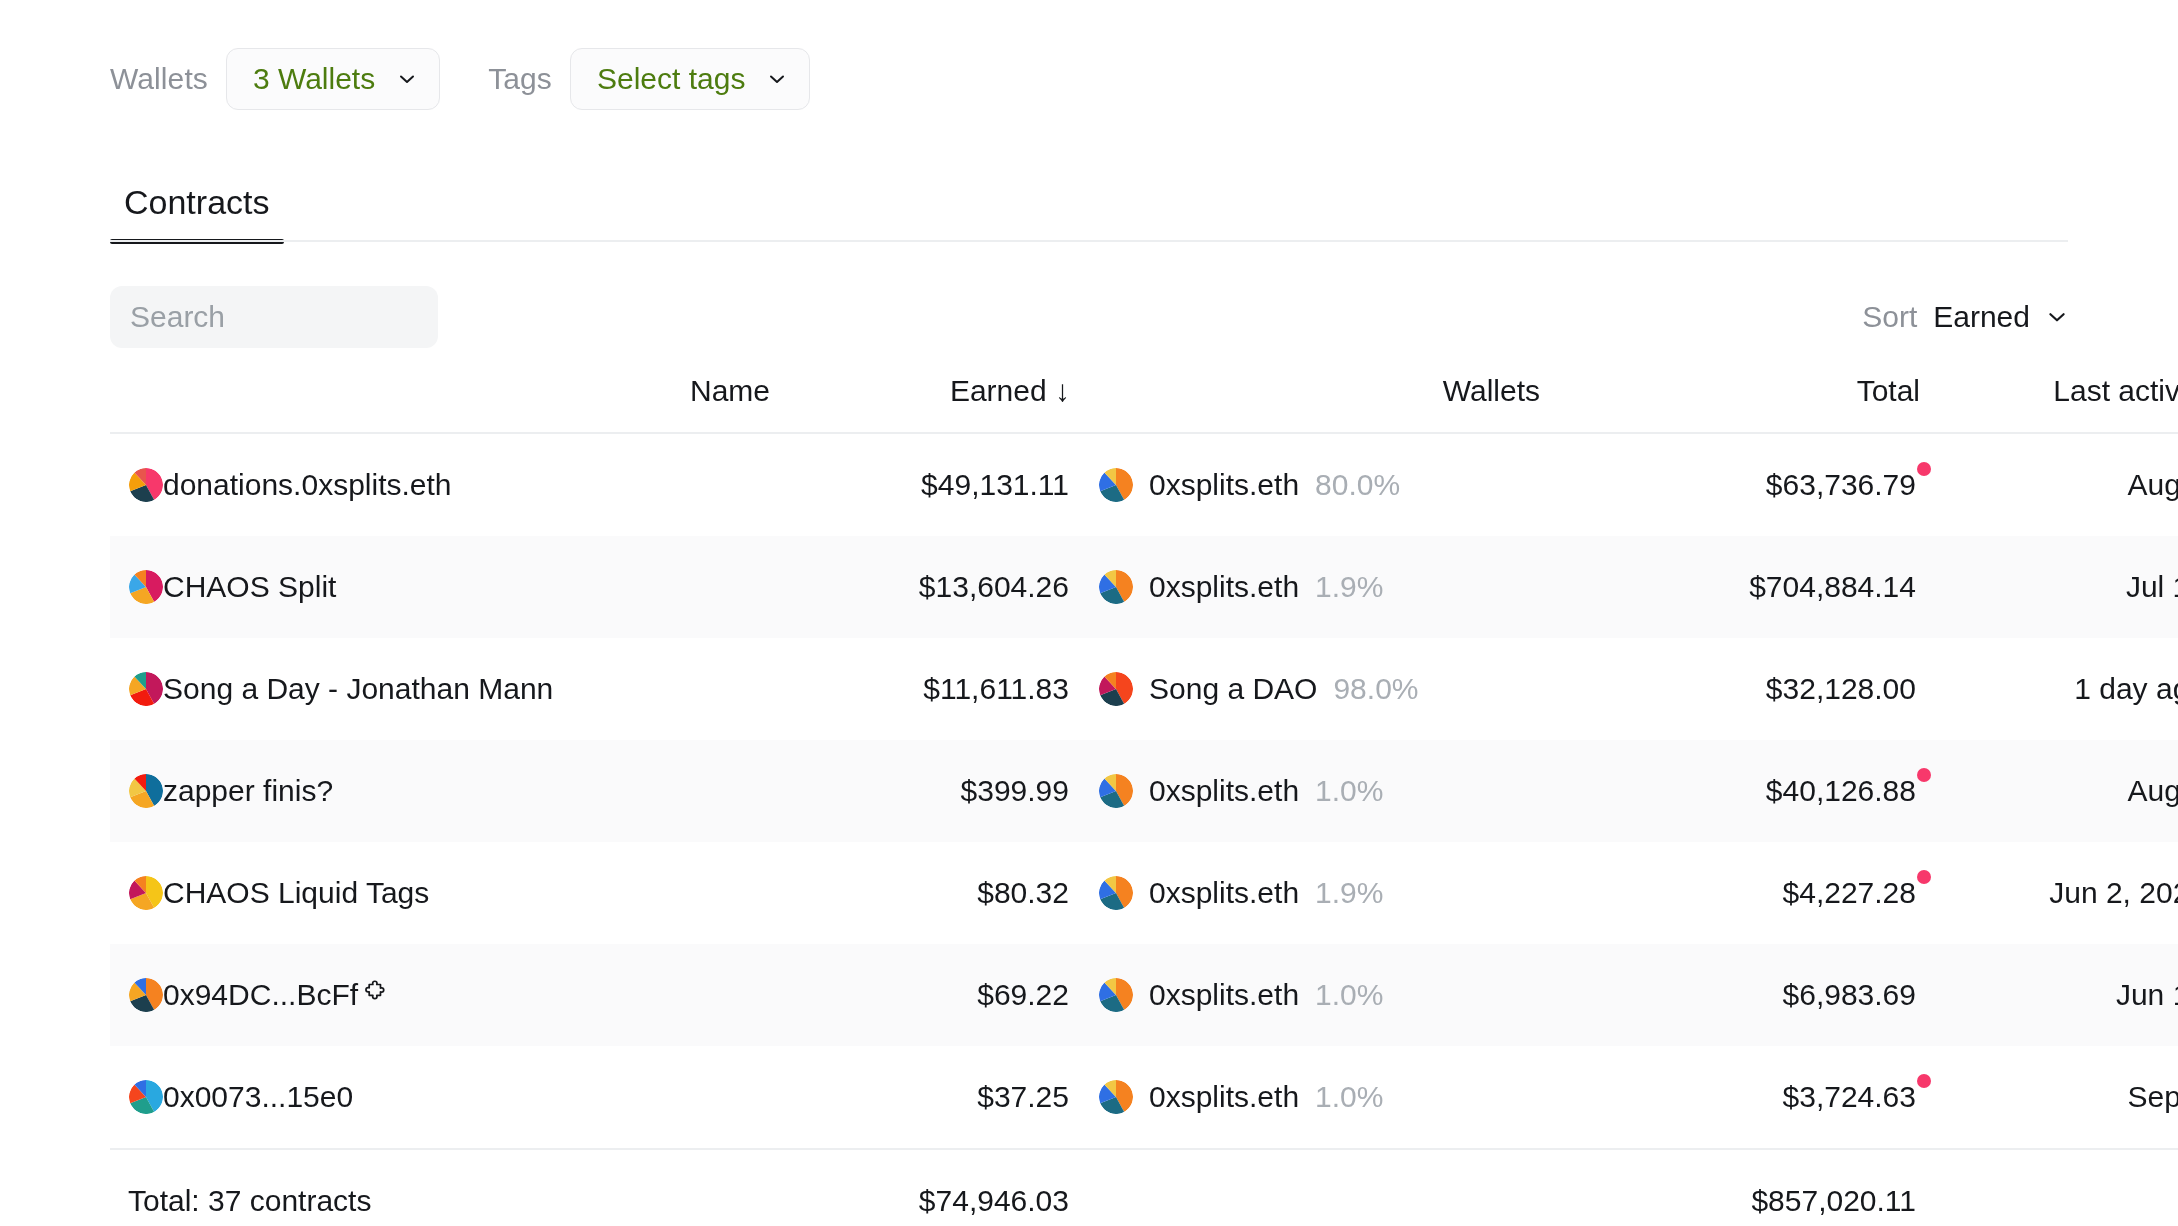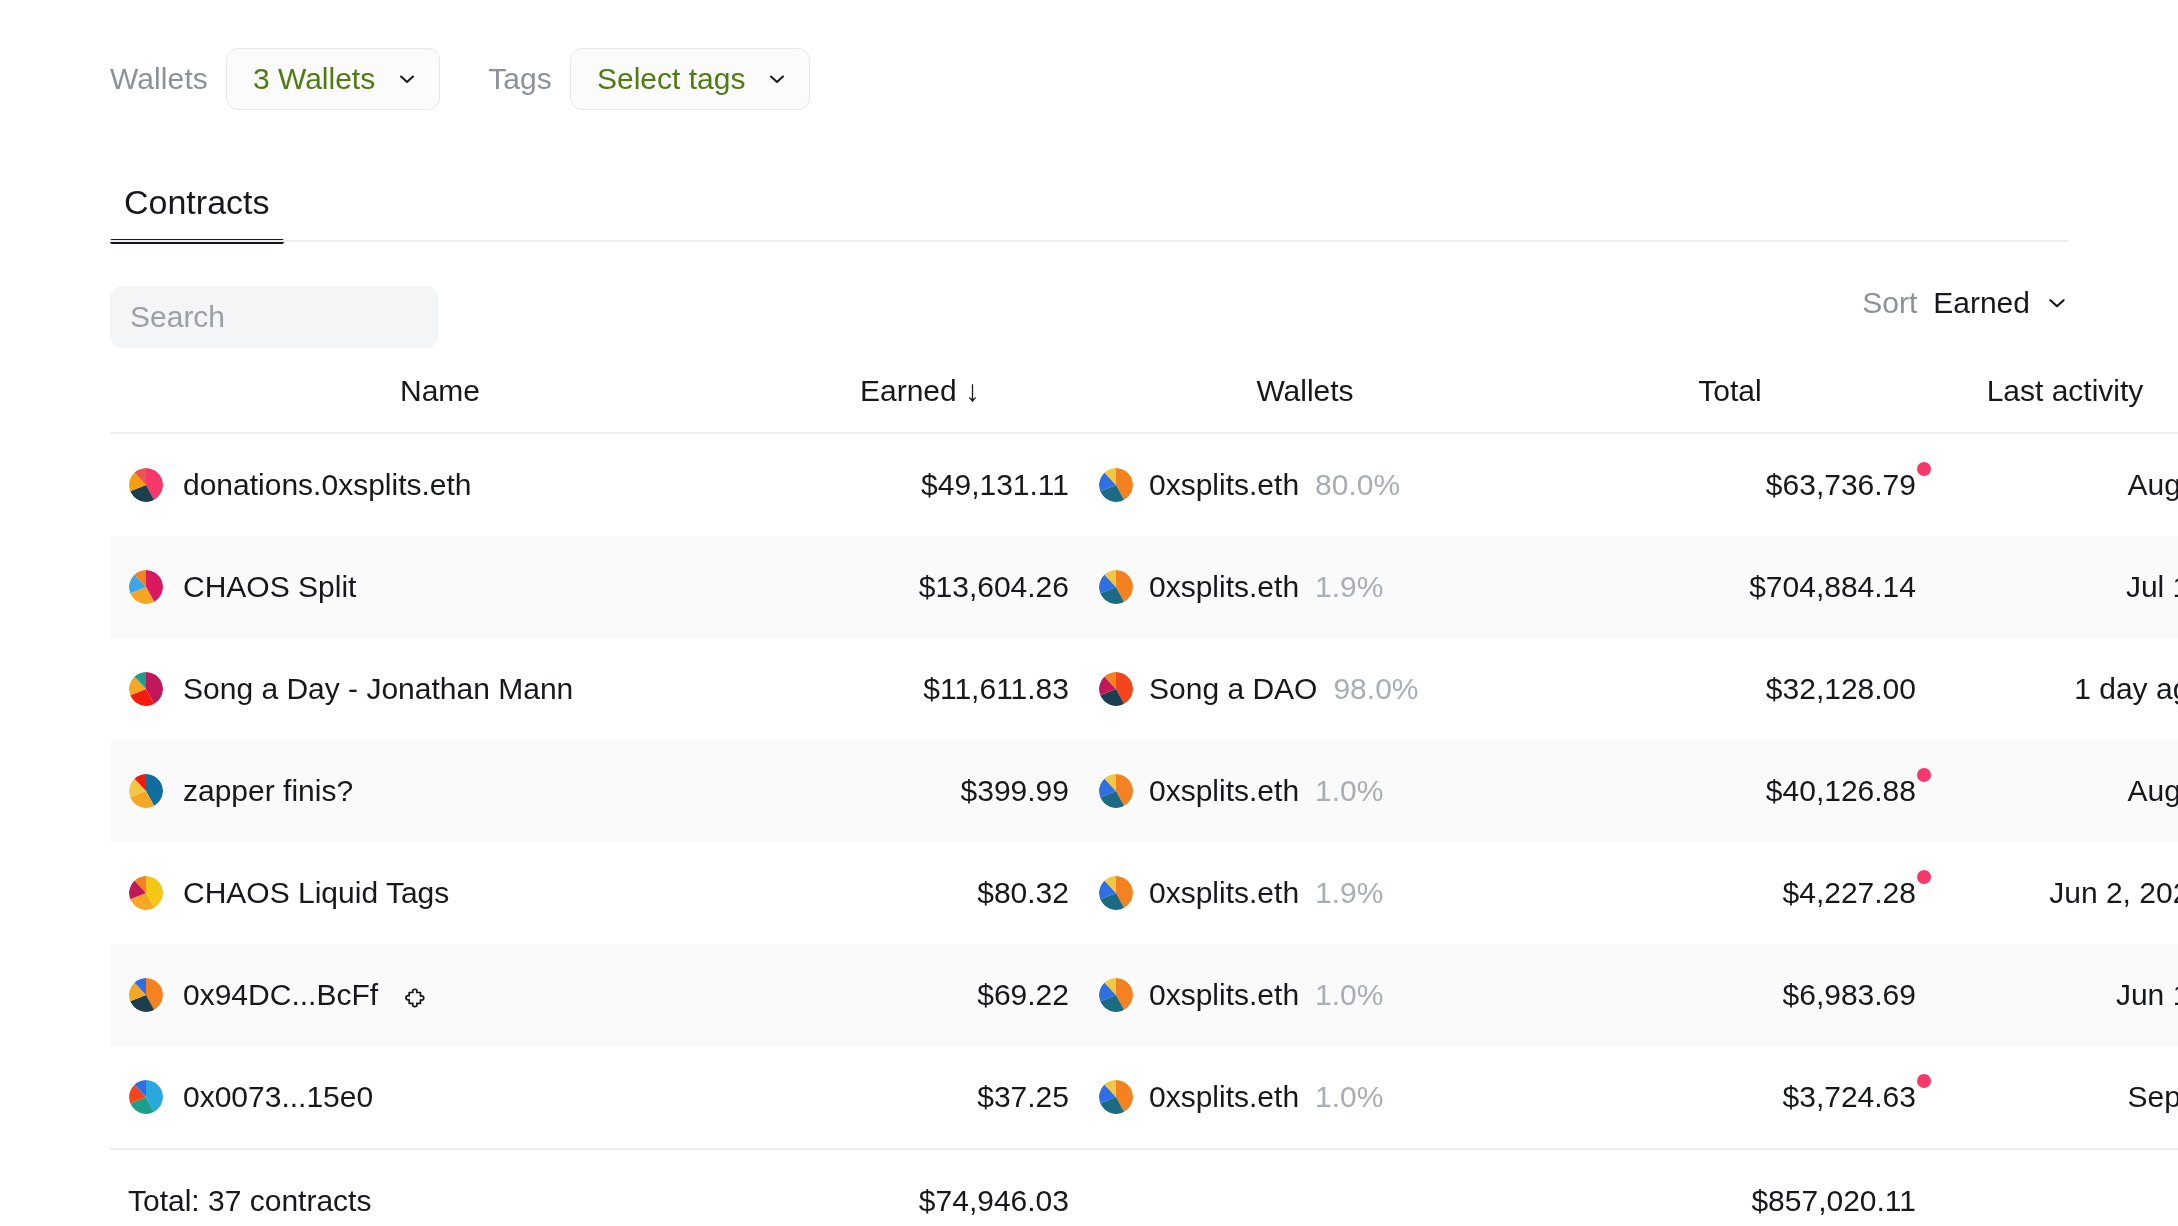--- a/index.html
+++ b/index.html
@@ -90,21 +90,21 @@
   .tabs-rule {
     position: absolute;
     left: 0; right: 0; bottom: 0;
     height: 2px;
     background: #eceef0;
   }
 
   
   .toolbar {
     display: flex;
-    align-items: flex-start;
+    align-items: center;
     justify-content: space-between;
     margin-top: 44px;
     height: 62px;
   }
   .search-input {
     width: 328px;
     height: 62px;
     border: none;
     outline: none;
     border-radius: 12px;
@@ -133,21 +133,21 @@
     border-collapse: collapse;
     margin-top: 26px;
     table-layout: fixed;
   }
   table.contracts th {
     font-weight: normal;
     font-size: 30px;
     color: #16181c;
     padding: 0 0 24px 0;
     border-bottom: 2px solid #eceef0;
-    text-align: center;
+    text-align: right;
     white-space: nowrap;
   }
   col.c-name     { width: 660px; }
   col.c-earned   { width: 300px; }
   col.c-wallets  { width: 470px; }
   col.c-total    { width: 380px; }
   col.c-last     { width: 290px; }
 
   th.right { text-align: right; }
   th.th-name    { padding-left: 18px; }
@@ -158,22 +158,21 @@
     font-size: 30px;
     color: #16181c;
     height: 100px;
     vertical-align: middle;
     white-space: nowrap;
   }
   tr.row.alt td { background: #fafafb; }
 
   .name-cell {
     display: flex;
-    align-items: flex-end;
-    gap: 20px;
+    align-items: flex-start;
     padding-left: 18px;
   }
   .name-text { font-size: 30px; }
 
   .num { text-align: right; font-size: 30px; }
 
   .wallet-cell {
     display: flex;
     align-items: center;
     gap: 16px;

